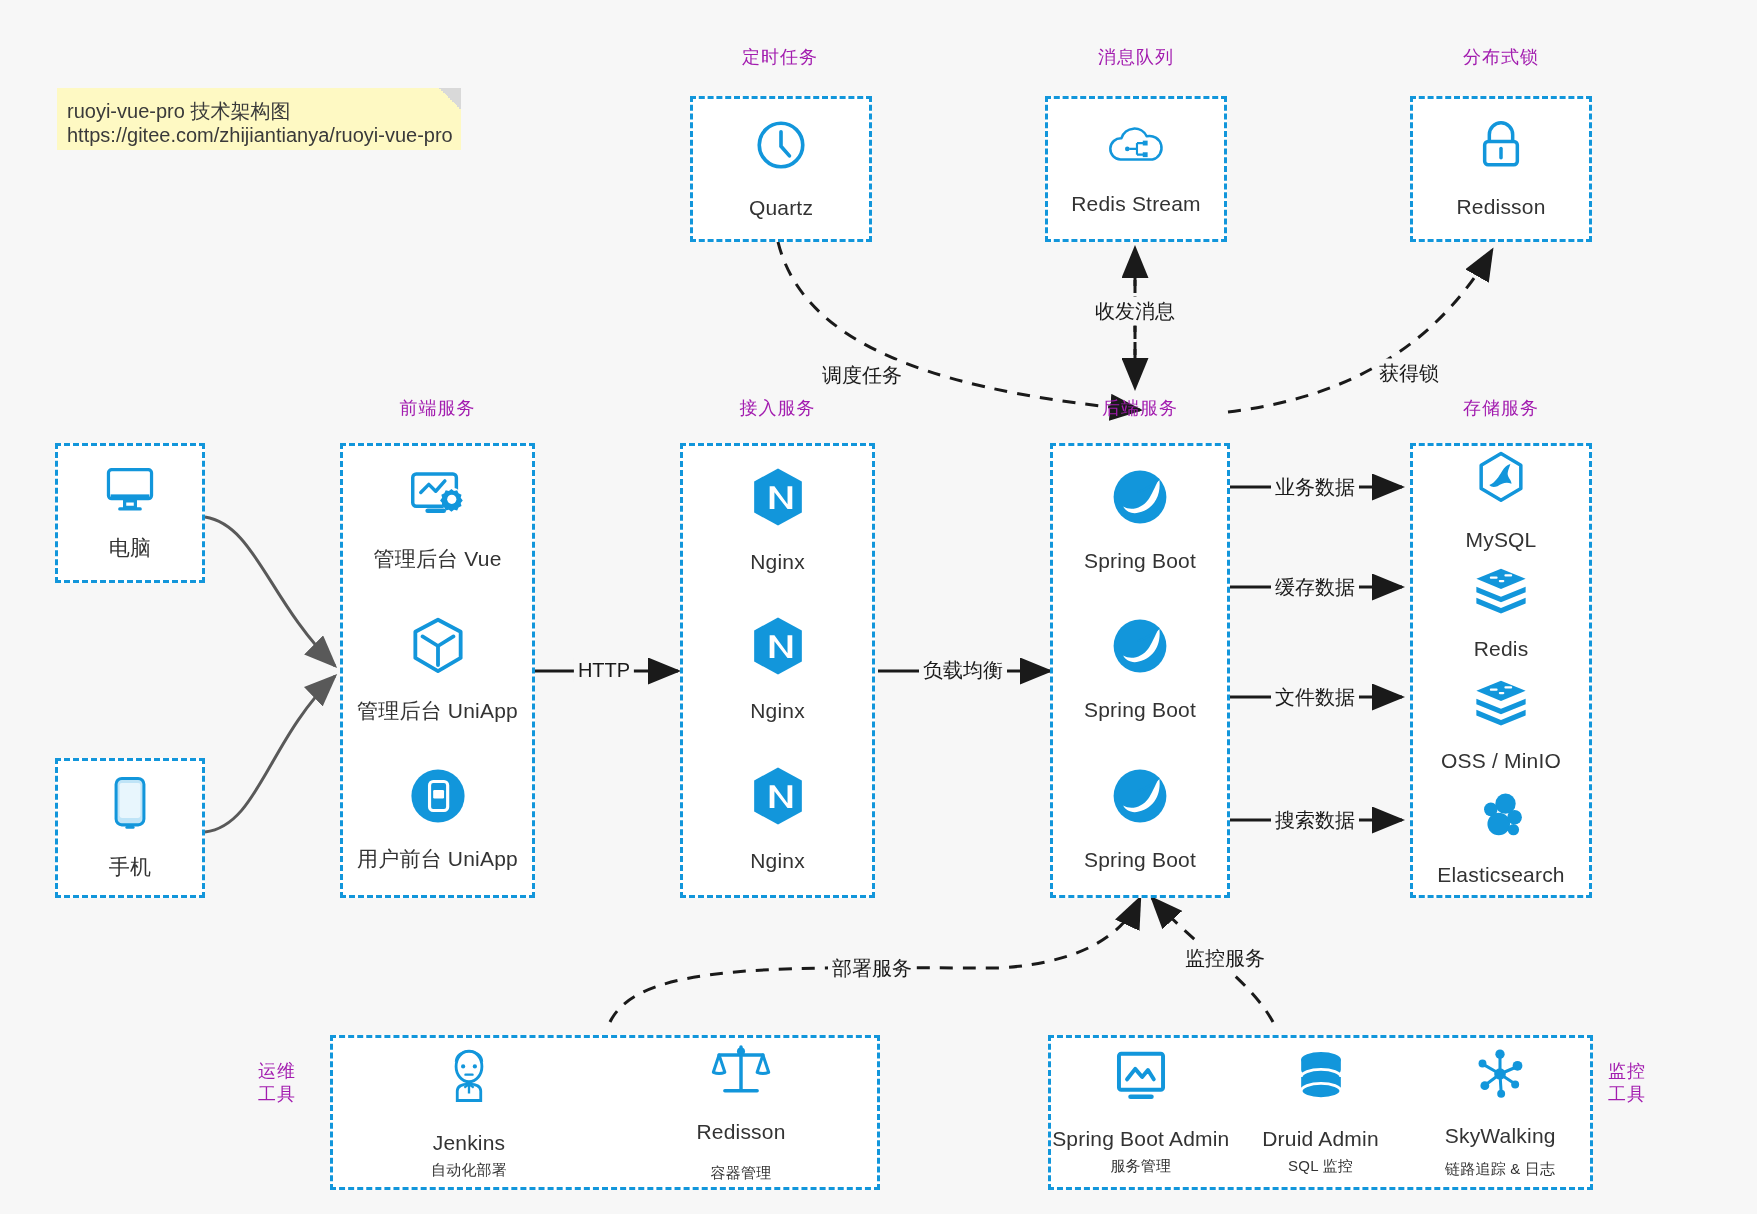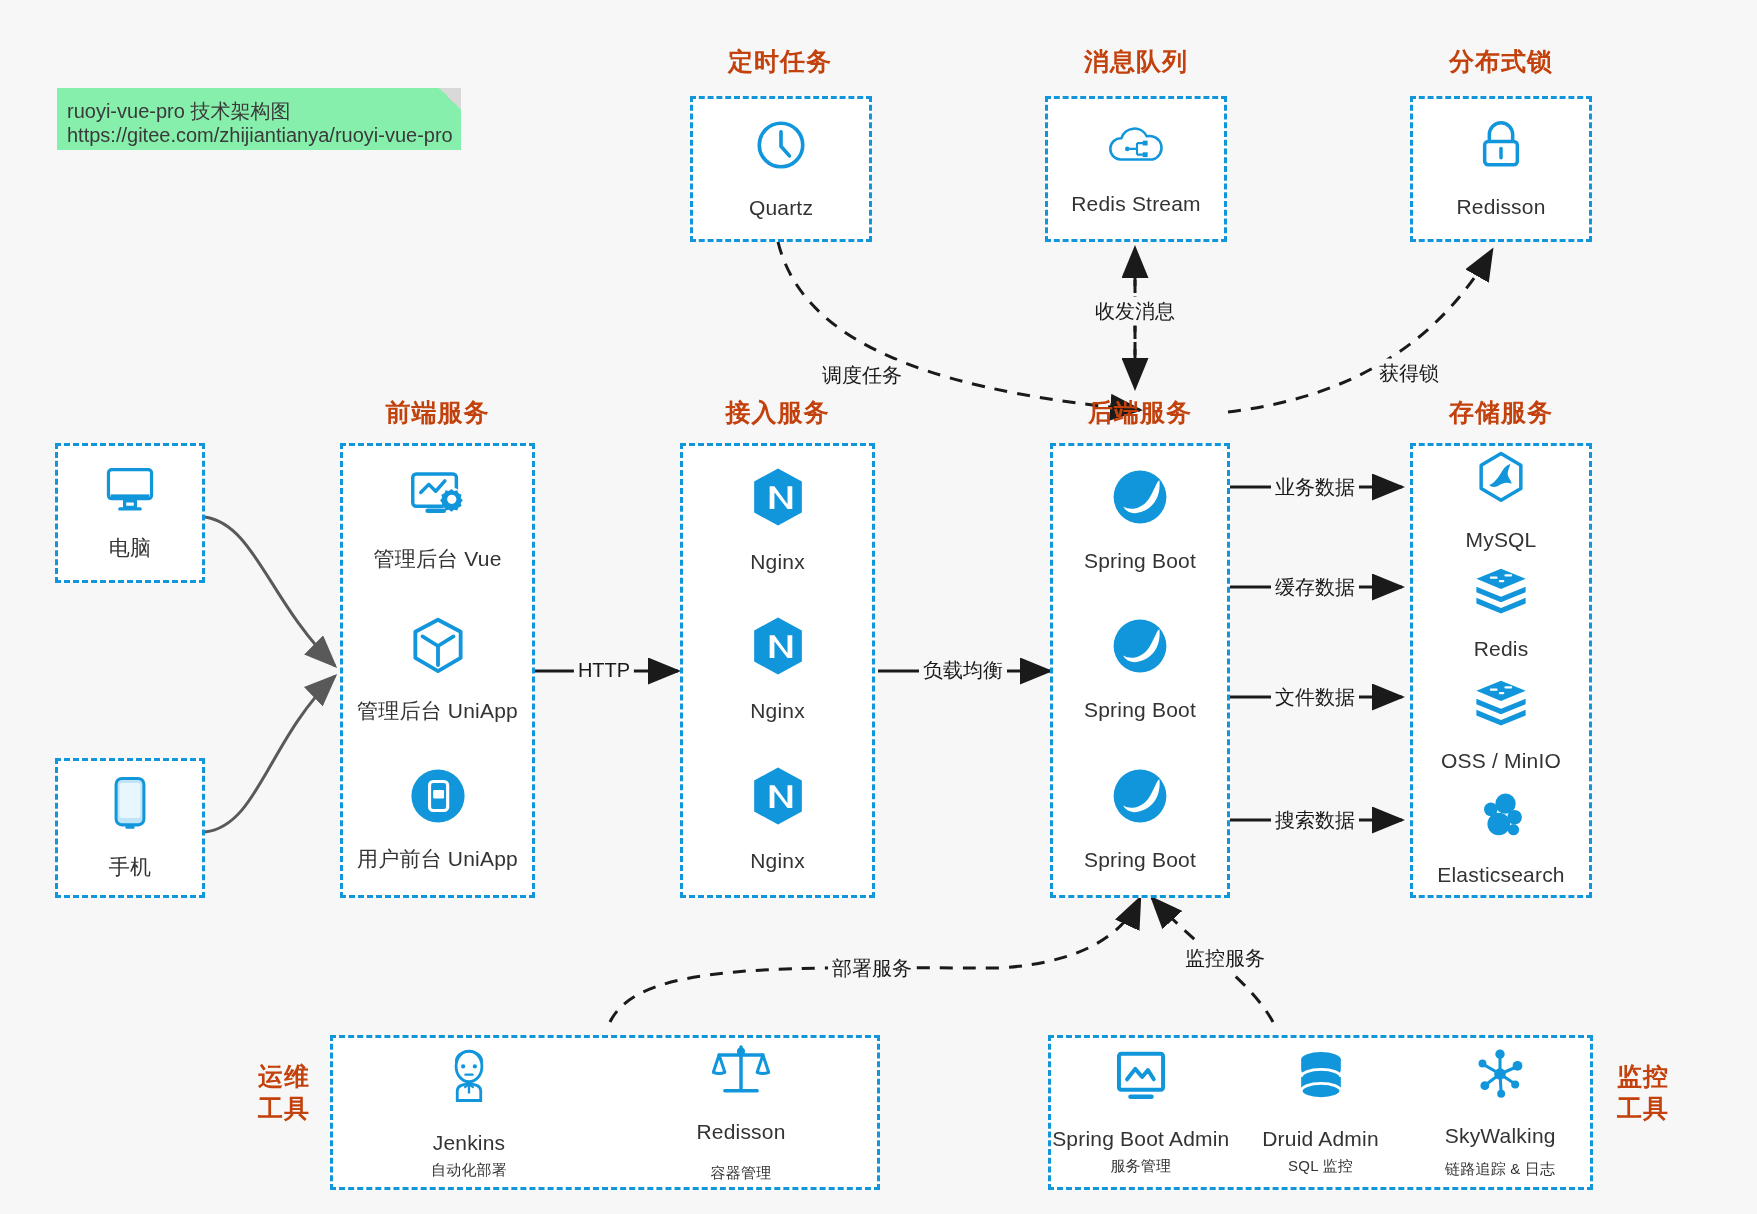--- a/index.html
+++ b/index.html
@@ -7,21 +7,21 @@
     width:1757px;height:1214px;
     background:#f7f7f7;
     font-family:"Liberation Sans","DejaVu Sans",sans-serif;
     position:relative;overflow:hidden;
   }
   #canvas{position:absolute;inset:0;}
   #wires{position:absolute;left:0;top:0;width:1757px;height:1214px;pointer-events:none;}
 
   
   .grp-title{
-    position:absolute;color:#c2410c;font-weight:bold;font-size:25px;
+    position:absolute;color:#a21caf;font-weight:normal;font-size:18px;
     letter-spacing:1px;white-space:nowrap;text-align:center;
   }
   .grp-title.side{line-height:1.28;}
 
   
   .box{
     position:absolute;border:3px dashed #1296db;background:#ffffff;
     box-sizing:border-box;
   }
   .box.row{display:flex;align-items:center;justify-content:space-around;}
@@ -35,21 +35,21 @@
 
   
   .elabel{
     position:absolute;font-size:20px;color:#1a1a1a;background:#f7f7f7;
     padding:1px 4px;white-space:nowrap;transform:translate(-50%,-50%);
   }
 
   
   #note{
     position:absolute;left:57px;top:88px;width:404px;height:62px;
-    background:#86efac;
+    background:#fef9c3;
   }
   #note .txt{
     position:absolute;left:10px;top:9px;font-size:20px;color:#3a3a3a;
     line-height:1.45;white-space:nowrap;
   }
   #note .fold{
     position:absolute;right:0;top:0;width:22px;height:22px;
     background:linear-gradient(225deg,#d9d9d9 0 50%,transparent 50% 100%);
   }
 </style>
@@ -349,21 +349,21 @@
         <circle cx="9" cy="15" r="3.4" fill="#1296db"></circle>
         <circle cx="39" cy="17" r="4.2" fill="#1296db"></circle>
         <circle cx="11" cy="34" r="3.8" fill="#1296db"></circle>
         <circle cx="37" cy="33" r="3.4" fill="#1296db"></circle>
         <circle cx="25" cy="41" r="3.4" fill="#1296db"></circle>
       </svg>
       <div class="lbl">SkyWalking</div>
       <div class="lbl two" style="margin-top:8px">链路追踪 &amp; 日志</div>
     </div>
   </div>
-  <div class="grp-title side" style="left:1608px;top:1060px;width:70px;text-align:center">
+  <div class="grp-title side" style="left:1608px;top:1060px;width:70px;text-align:left">
     <div>监控</div>
     <div>工具</div>
   </div>
 
   <div class="elabel" style="left:604px;top:670px">HTTP</div>
   <div class="elabel" style="left:963px;top:670px">负载均衡</div>
   <div class="elabel" style="left:862px;top:375px">调度任务</div>
   <div class="elabel" style="left:1135px;top:311px">收发消息</div>
   <div class="elabel" style="left:1409px;top:373px">获得锁</div>
   <div class="elabel" style="left:1315px;top:487px">业务数据</div>

